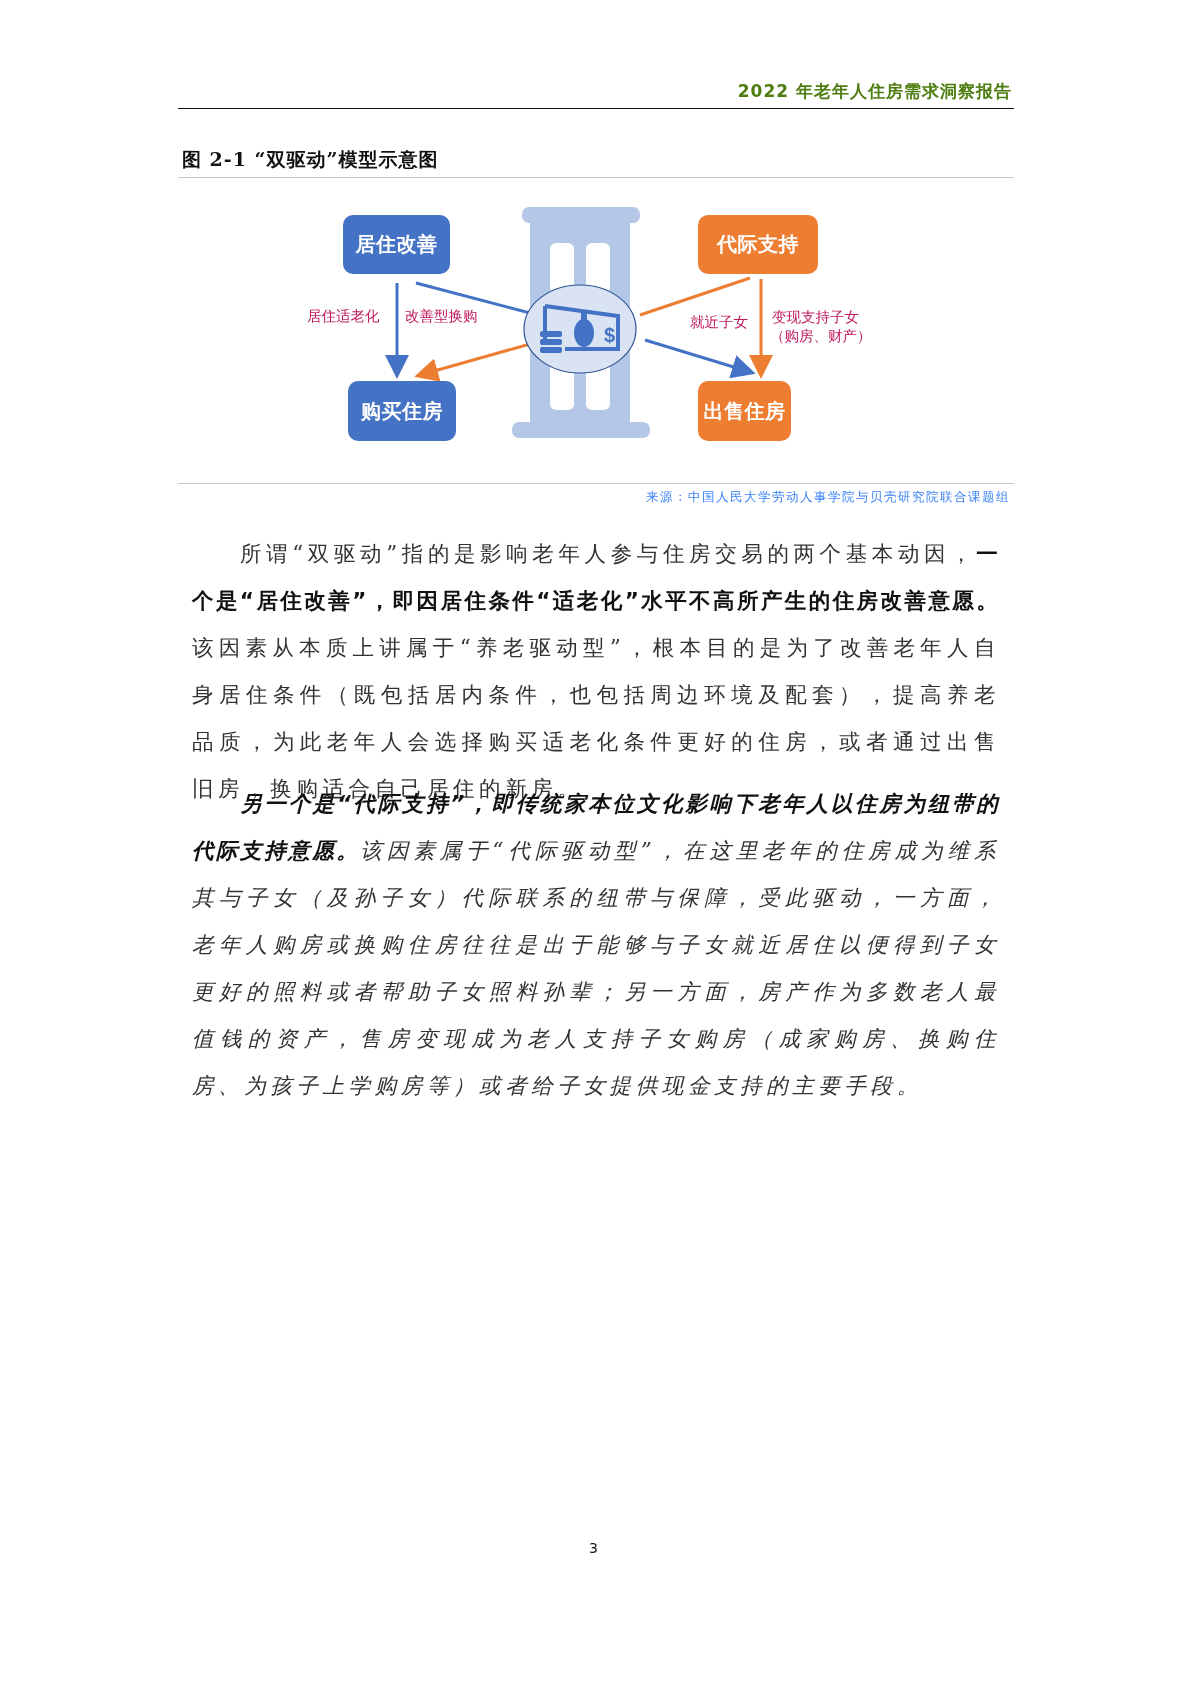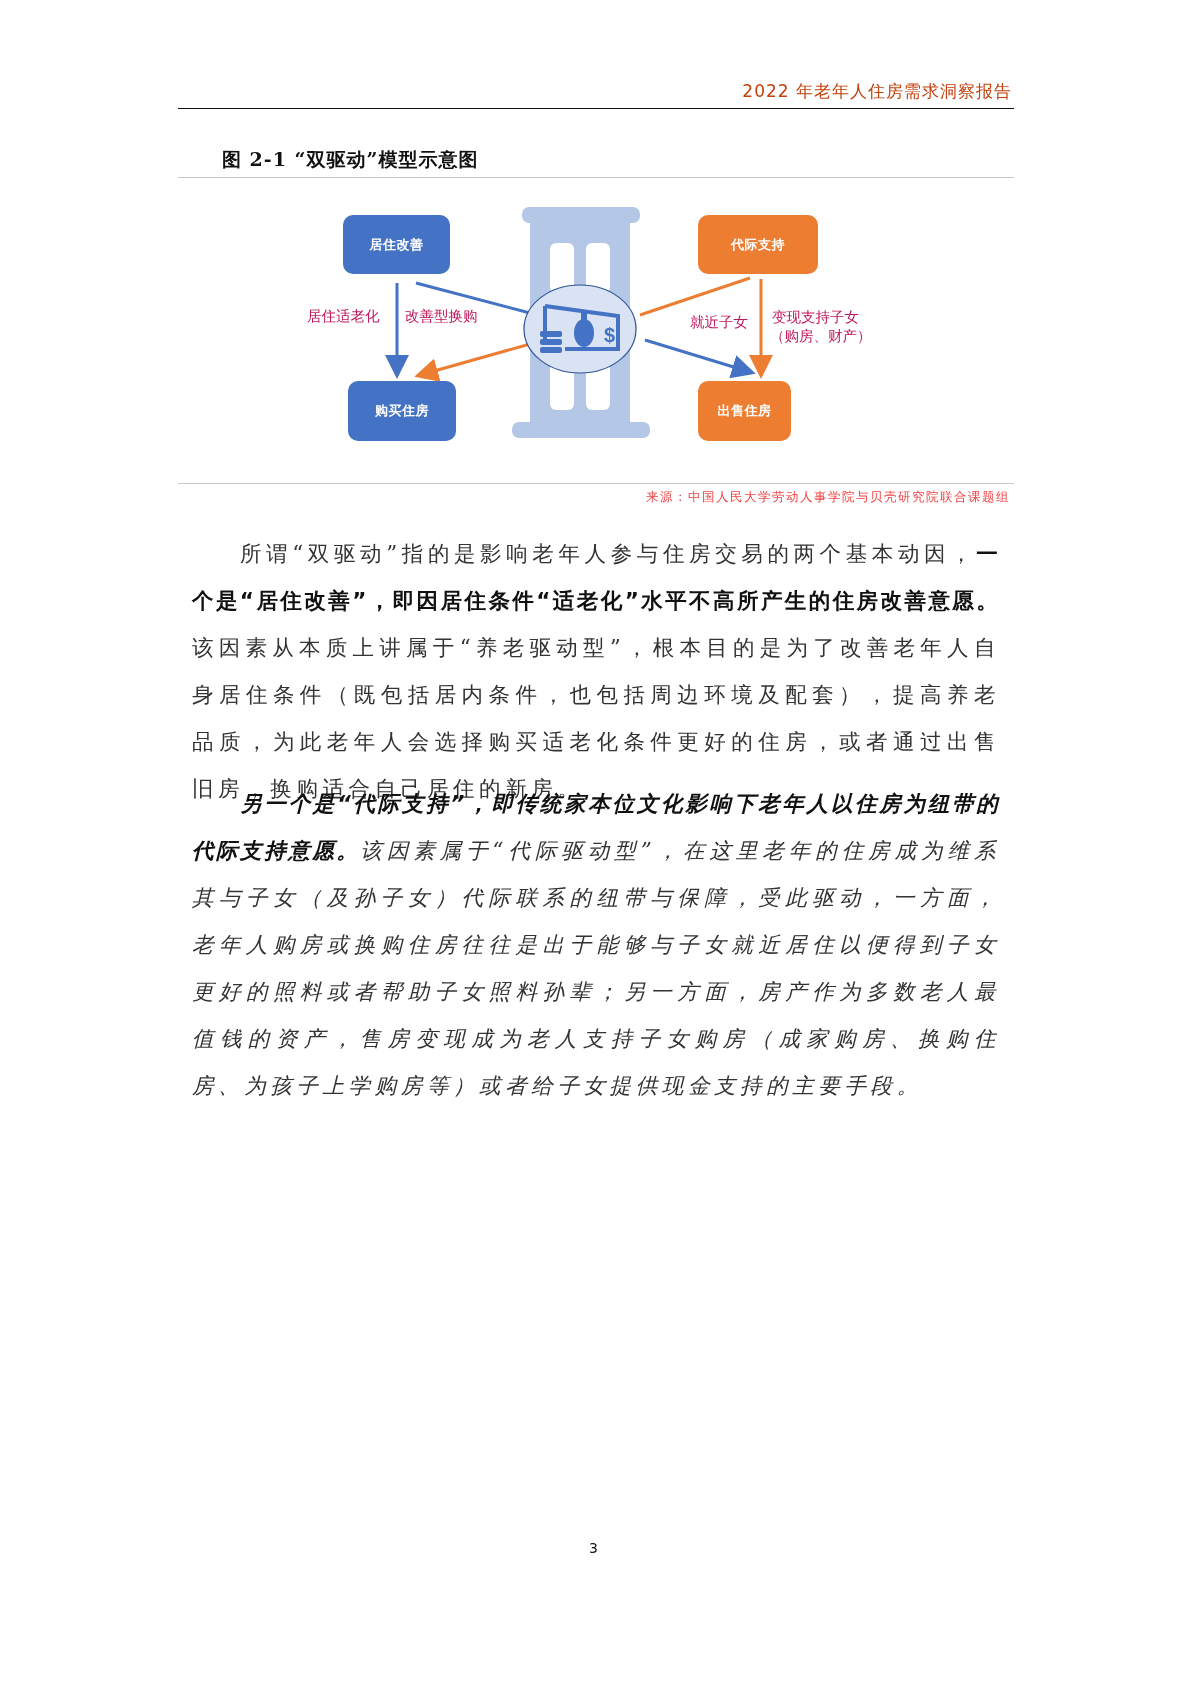--- a/index.html
+++ b/index.html
@@ -1,25 +1,25 @@
 <!DOCTYPE html>
 <html><head>
 <meta charset="utf-8">
 <style>
   html, body { margin:0; padding:0; background:#ffffff; }
   body { width:1190px; height:1683px; position:relative; font-family:"DejaVu Sans", "Liberation Sans", sans-serif; color:#222; overflow:hidden; }
-  .header-title { position:absolute; right:178px; top:80px; font-size:17px; font-weight:normal; color:#c2410c; letter-spacing:1px; }
+  .header-title { position:absolute; right:178px; top:80px; font-size:17px; font-weight:bold; color:#4d7c0f; letter-spacing:1px; }
   .header-rule { position:absolute; left:178px; width:836px; top:108px; height:0; border-top:1.5px solid #111; }
-  .fig-title { position:absolute; left:182px; top:147px; font-size:19px; font-weight:bold; color:#111; font-family:"DejaVu Serif", "Liberation Serif", serif; letter-spacing:1px;margin-left:40px; }
+  .fig-title { position:absolute; left:182px; top:147px; font-size:19px; font-weight:bold; color:#111; font-family:"DejaVu Serif", "Liberation Serif", serif; letter-spacing:1px; }
   .fig-rule-top { position:absolute; left:178px; width:836px; top:177px; border-top:1px solid #c8c8c8; }
   .fig-rule-bottom { position:absolute; left:178px; width:836px; top:483px; border-top:1px solid #c8c8c8; }
-  .source { position:absolute; right:180px; top:489px; font-size:12.5px; color:#ef4444; letter-spacing:1.5px; font-family:"DejaVu Serif", "Liberation Serif", serif; }
+  .source { position:absolute; right:180px; top:489px; font-size:12.5px; color:#3b82f6; letter-spacing:1.5px; font-family:"DejaVu Serif", "Liberation Serif", serif; }
 
   .diagram { position:absolute; left:0; top:0; width:1190px; height:480px; }
-  .box { position:absolute; border-radius:10px; color:#fff; font-size:13px; font-weight:bold; display:flex; align-items:center; justify-content:center; letter-spacing:0.5px; }
+  .box { position:absolute; border-radius:10px; color:#fff; font-size:20px; font-weight:bold; display:flex; align-items:center; justify-content:center; letter-spacing:0.5px; }
   .box.blue { background:#4472c4; }
   .box.orange { background:#ed7d31; }
   .lbl { position:absolute; font-size:14.5px; color:#be185d; white-space:nowrap; }
 
   .body-text { position:absolute; left:182px; width:828px; font-family:"DejaVu Serif", "Liberation Serif", serif; font-size:21.5px; color:#333; letter-spacing:4.6px; line-height:47px; }
   .body-text p { margin:10px; text-indent:48px; text-align:justify; }
   .body-text b { color:#111; font-weight:bold; font-family:"DejaVu Sans", "Liberation Sans", sans-serif; letter-spacing:2.2px; }
   .p1 { top:520px; }
   .p2 { top:770px;font-style:italic; }
   .page-num { position:absolute; left:589px; top:1540px; font-size:14px; color:#111; }

